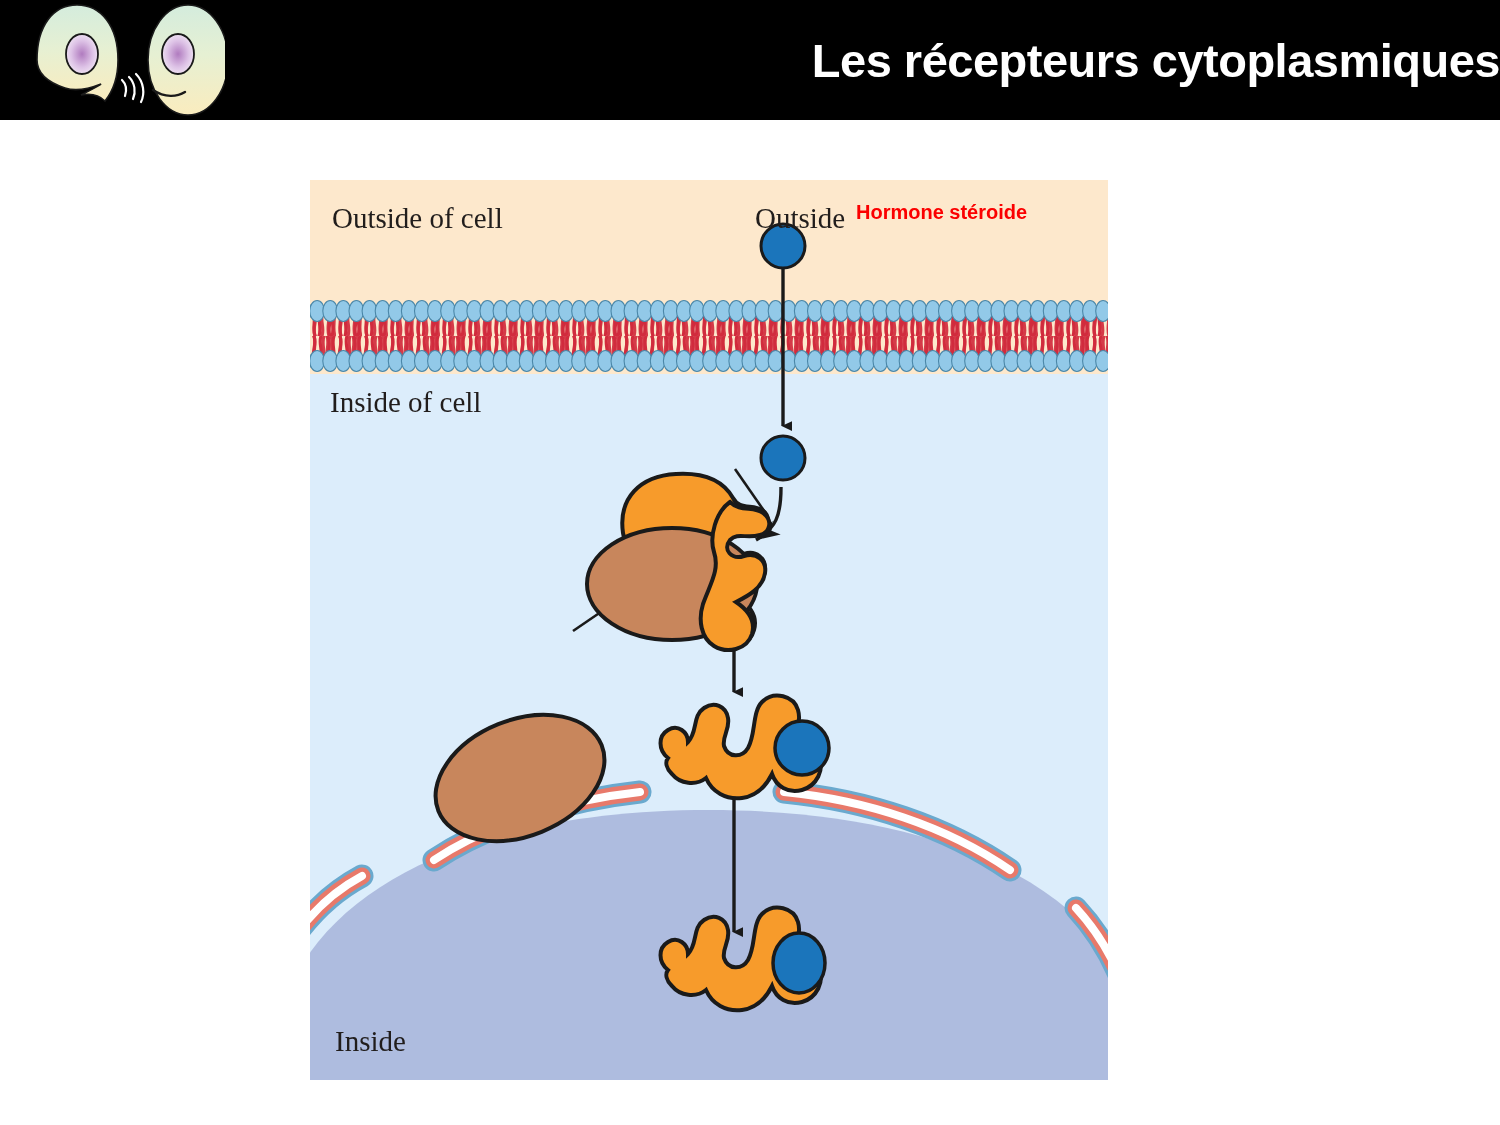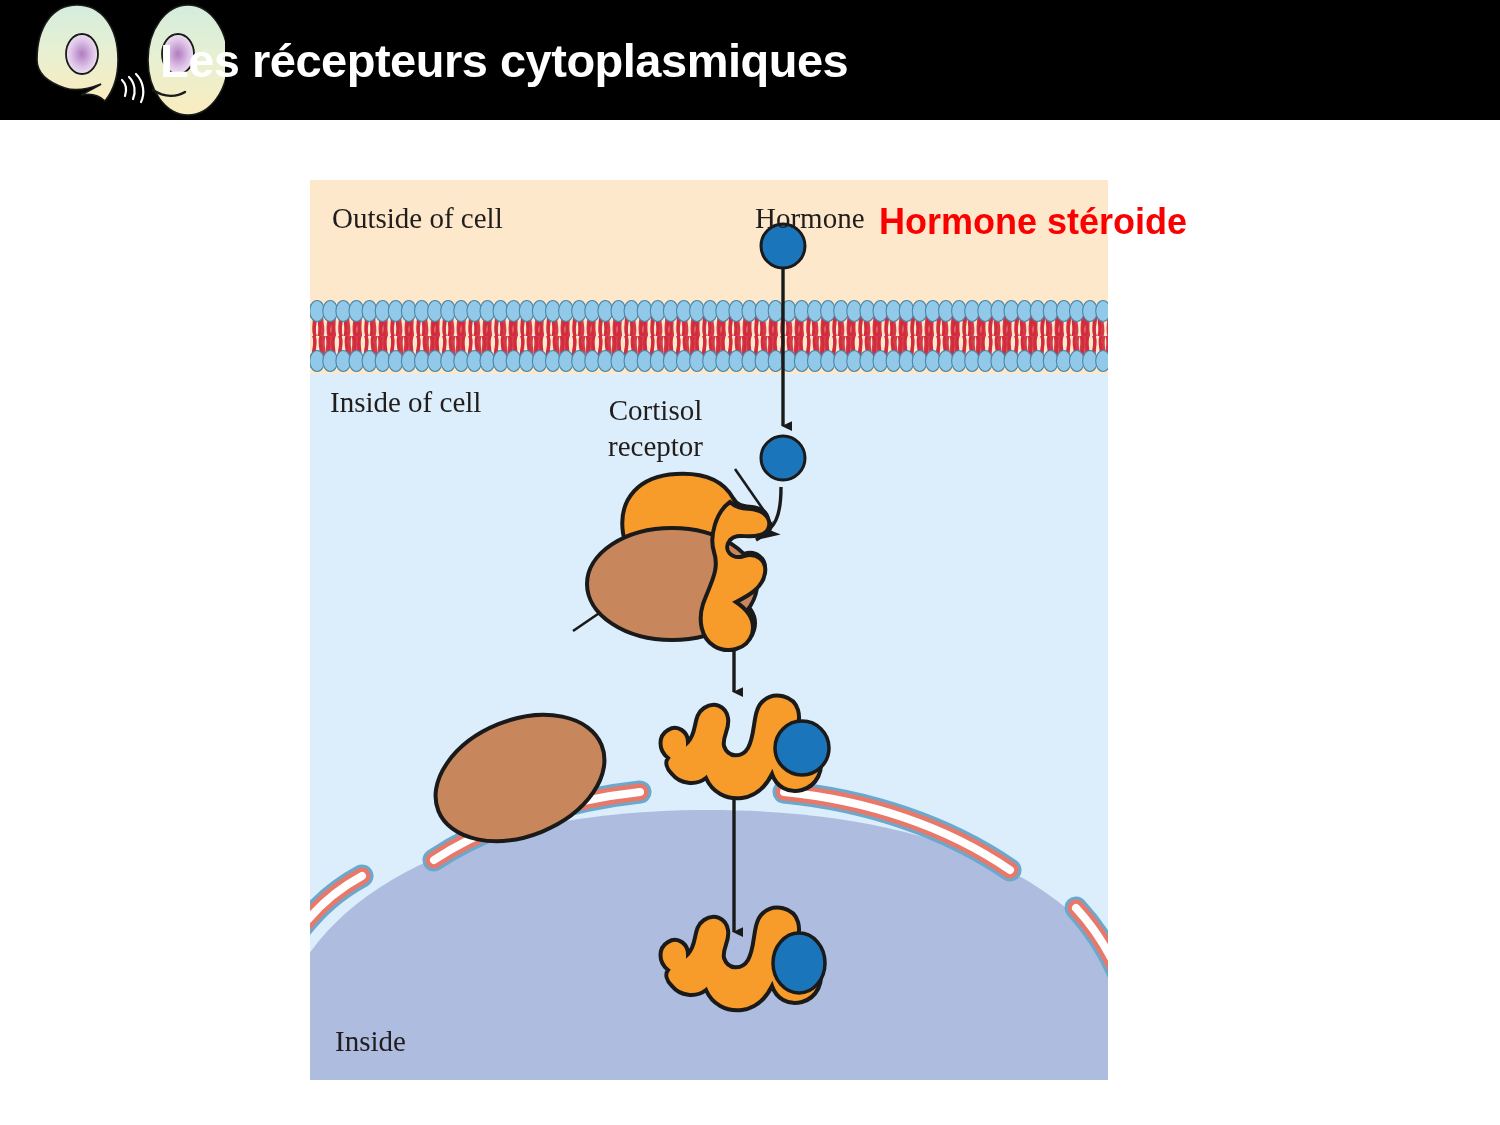--- a/index.html
+++ b/index.html
@@ -19,21 +19,21 @@
   #header-bar {
     position: absolute;
     left: 0; top: 0;
     width: 1500px; height: 120px;
     background: #000000;
   }
   #header-title {
     position: absolute;
     left: 0; top: 32px;
     width: 1500px;
-    text-align: left;
+    text-align: right;
     color: #ffffff;
     font-family: "Liberation Sans", sans-serif;
     font-weight: bold;
     font-size: 47px;
     letter-spacing: -0.5px;
     line-height: 58px;
     white-space: nowrap;
     padding-left: 160px;
     box-sizing: border-box;
   }
@@ -50,21 +50,20 @@
     left: 25px; top: 2px;
     width: 200px; height: 120px;
   }
 
   
   #diagram {
     position: absolute;
     left: 310px; top: 180px;
     width: 798px; height: 796px;
     overflow: visible;
-    text-align: center;
   }
   #diagram-svg {
     position: absolute;
     left: 0; top: 0;
     width: 798px; height: 900px;
     display: block;
   }
 
   .dlabel {
     position: absolute;
@@ -80,24 +79,23 @@
   #label-cortisol { left: 298px; top: 212px; line-height: 36px; }
   #label-chaperone{ left: 100px; top: 434px; line-height: 36px; }
   #label-nucleus  { left: 25px;  top: 845px; }
 
   
   #annot-hormone {
     position: absolute;
     left: 856px; top: 201px;
     font-family: "Liberation Sans", sans-serif;
     font-weight: bold;
-    font-size: 36px;
+    font-size: 20px;
     color: #fb0000;
     white-space: nowrap;
-    margin-left: 23px;
   }
 </style>
 </head>
 <body>
 
 <div id="header-bar"></div>
 <div id="header-rule"></div>
 
 <div id="logo">
   <svg width="200" height="120" viewBox="0 0 200 120">
@@ -401,26 +399,22 @@
                C492,756 484,766 478,778 C488,772 502,774 508,786
                C516,802 506,818 492,822 C478,826 466,818 462,806
                C456,818 446,828 432,830 C416,832 402,824 396,810
                C386,818 370,816 362,806 C356,800 355,794 358,790 Z" fill="#f79b2b" stroke="#1a1a1a" stroke-width="4"></path>
       <ellipse cx="489" cy="783" rx="26" ry="30" fill="#1b75bb" stroke="#1a1a1a" stroke-width="3.5"></ellipse>
     </g>
   </svg>
 
   <div class="dlabel" id="label-outside">Outside of cell</div>
 
-  <div class="dlabel" id="label-signal">Hormone</div>
+  <div class="dlabel" id="label-signal">Outside</div>
 
   <div class="dlabel" id="label-inside">Inside of cell</div>
 
-  <div class="dlabel" id="label-cortisol">
-    <div>Cortisol</div>
-    <div>receptor</div>
-  </div>
 
 
   <div class="dlabel" id="label-nucleus">Inside</div>
 </div>
 
 <div id="annot-hormone">Hormone stéroide</div>
 
 </body></html>

